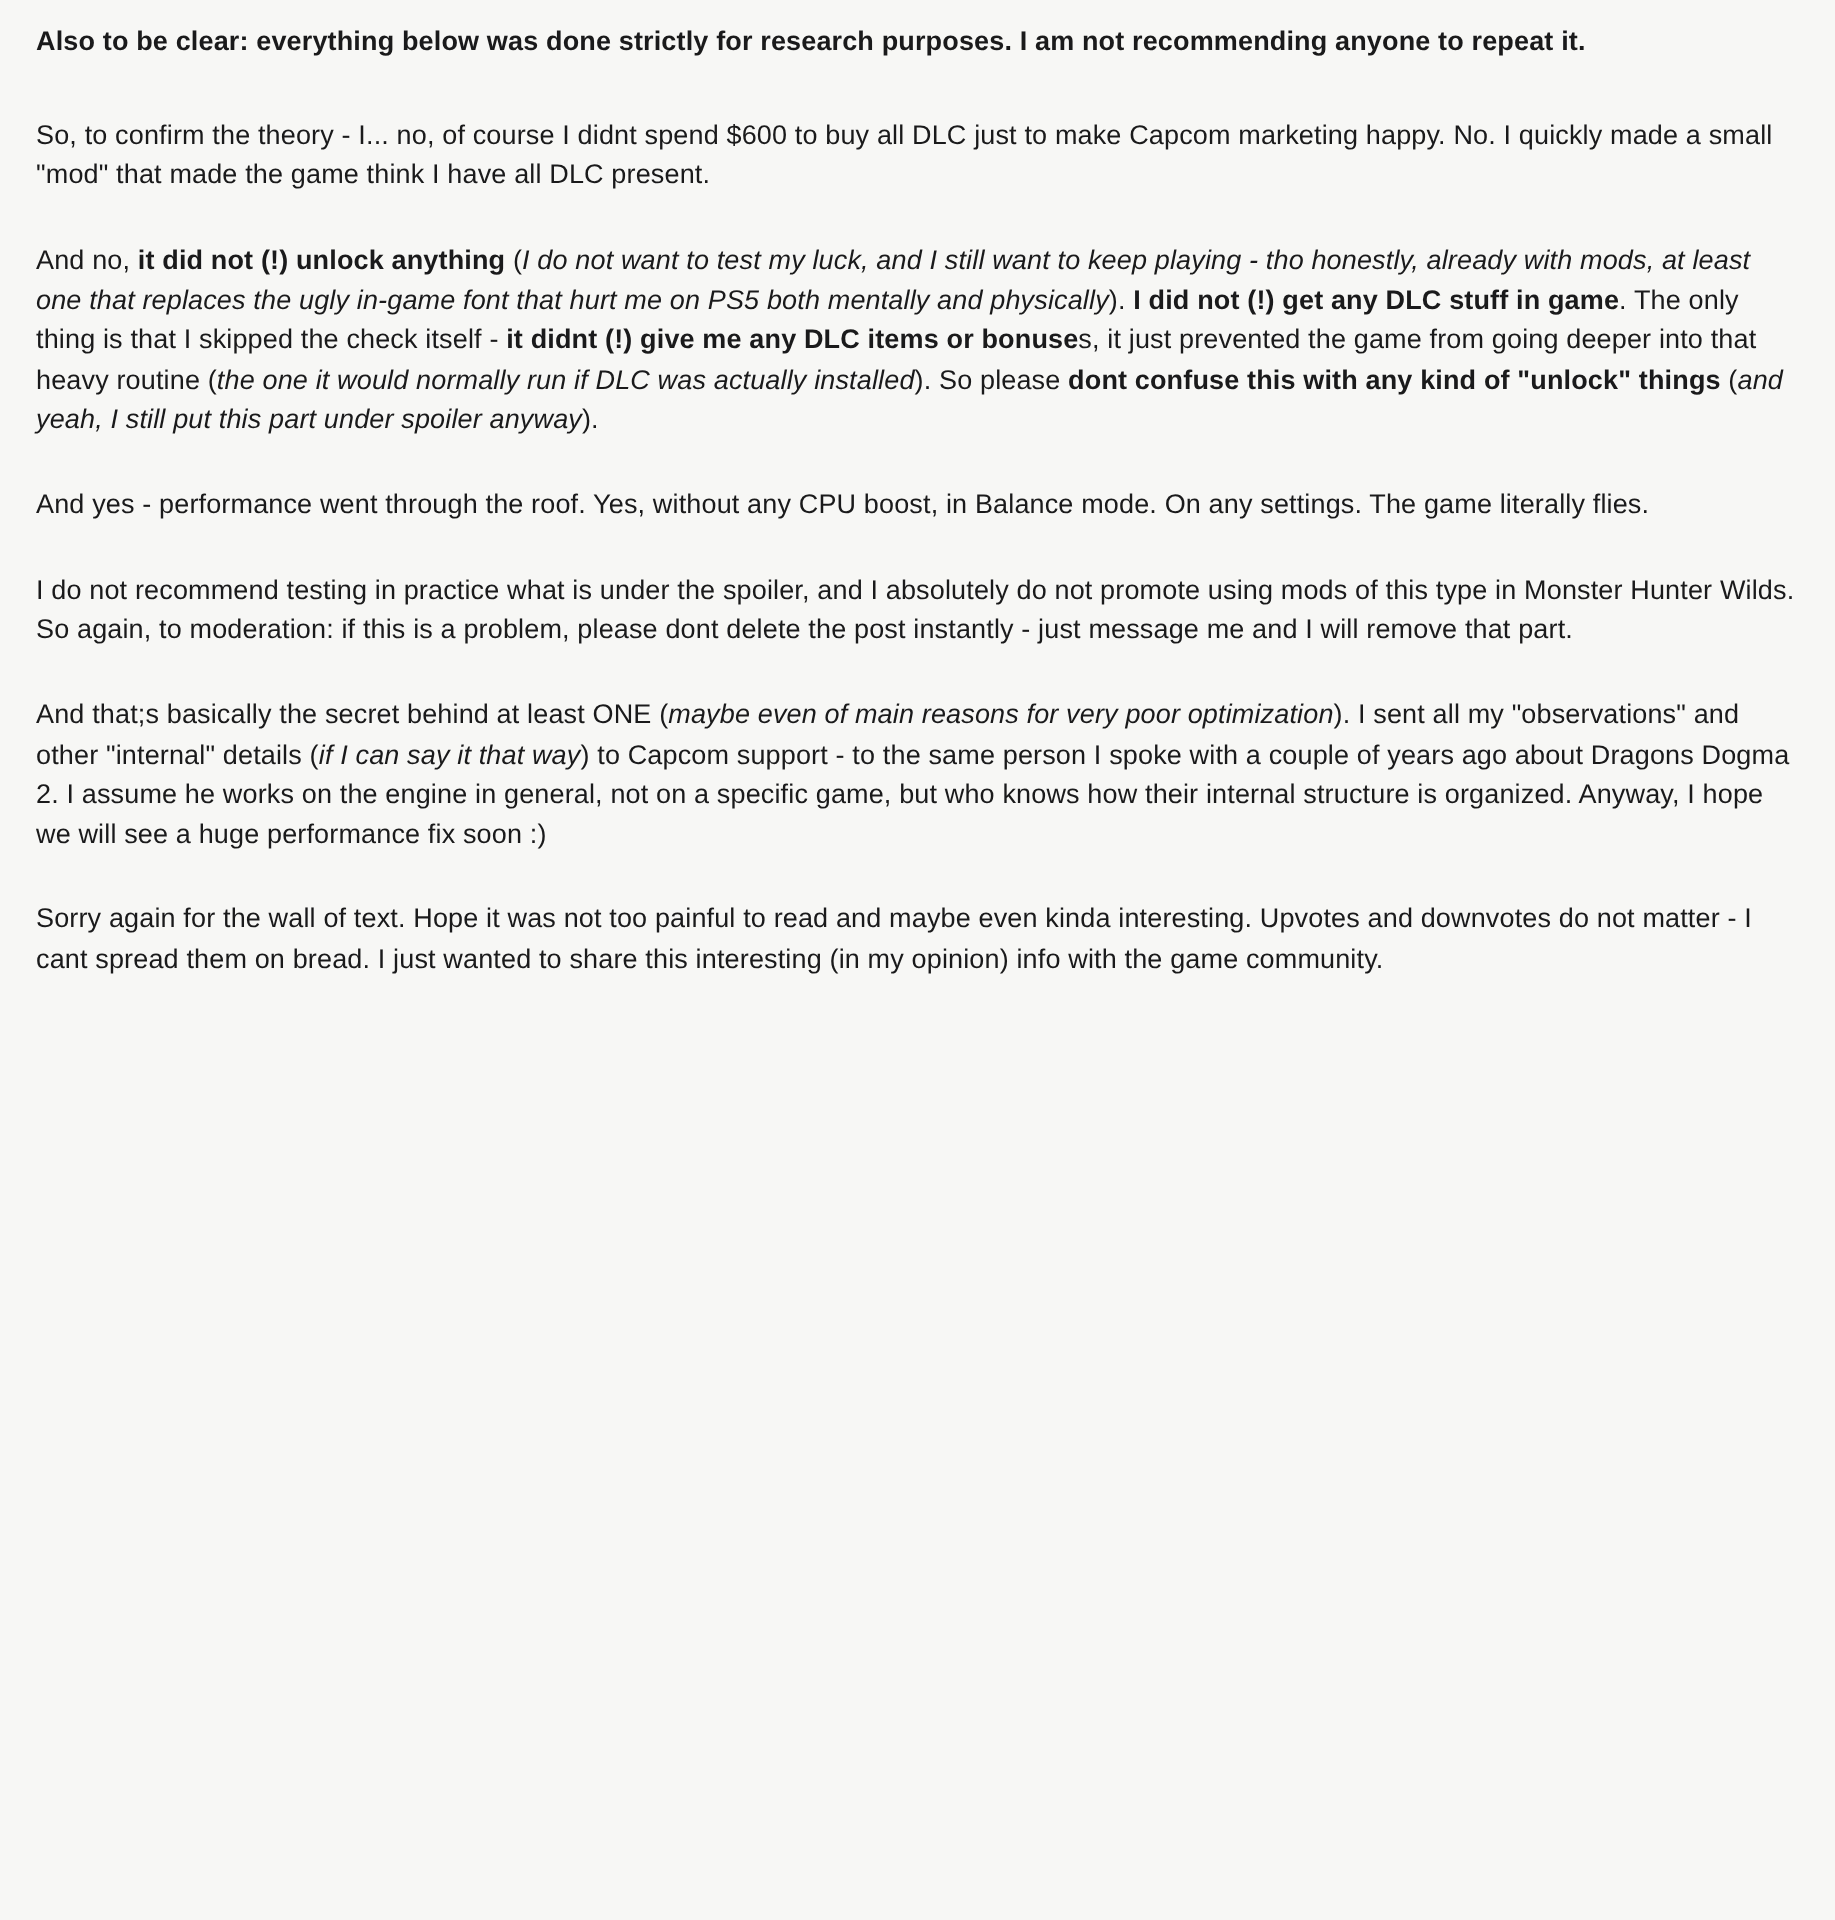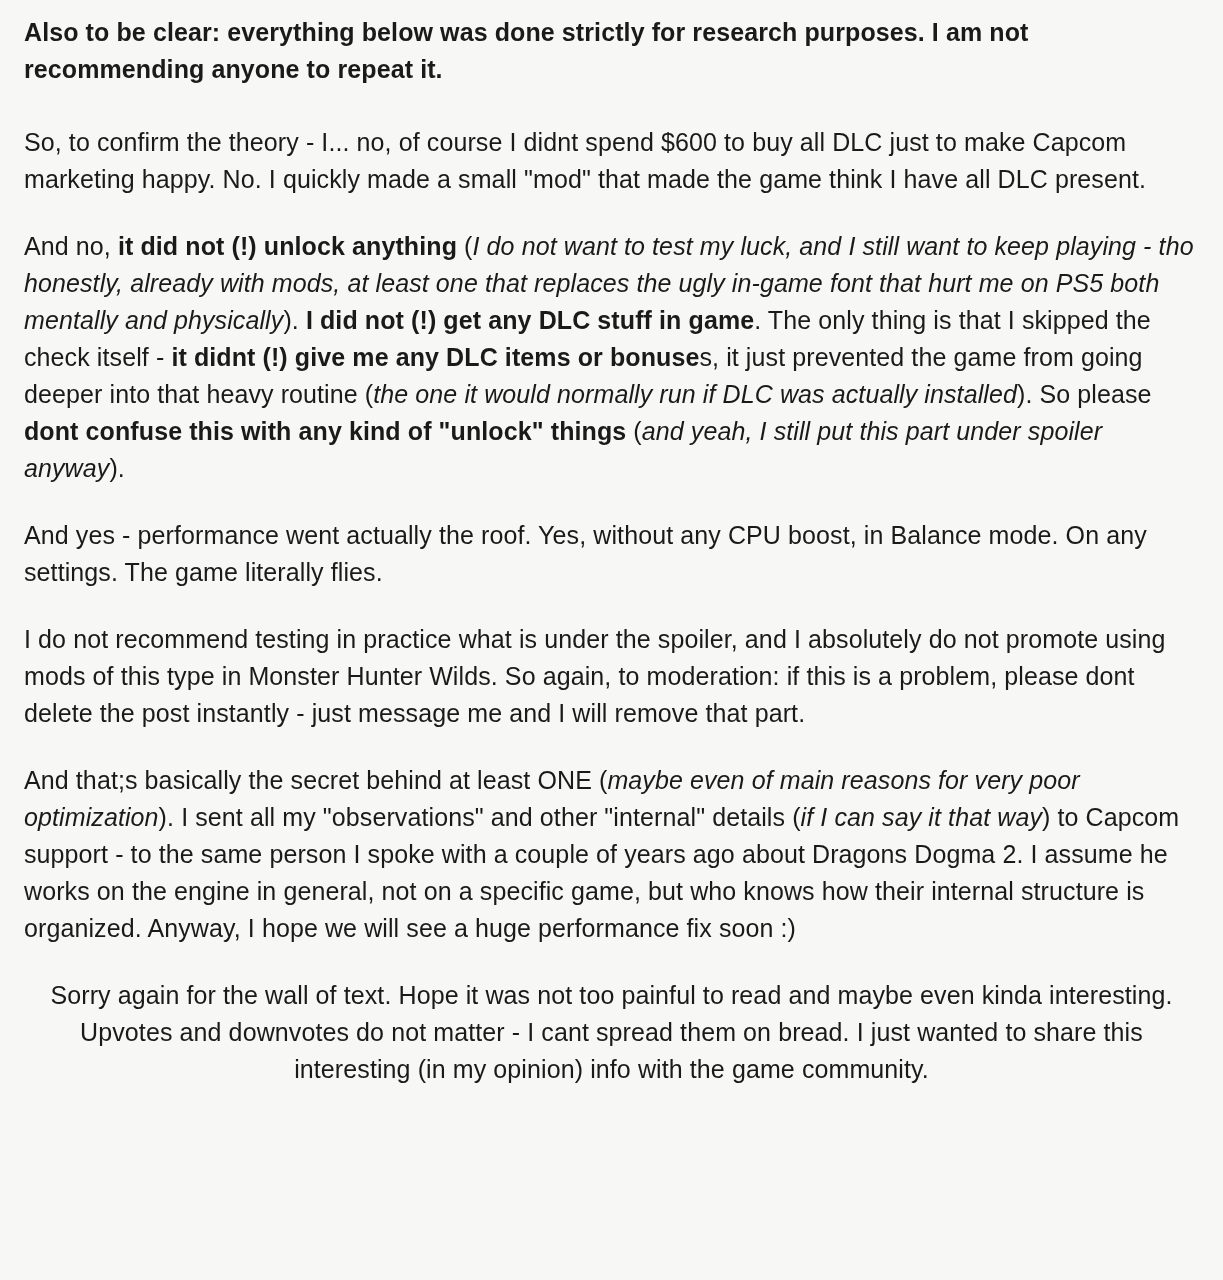--- a/index.html
+++ b/index.html
@@ -13,43 +13,42 @@
     font-family: "Liberation Sans", sans-serif;
     color: #1a1a1b;
     -webkit-font-smoothing: antialiased;
   }
   .post-body {
     padding: 14px 24px 18px 24px;
     box-sizing: border-box;
     width: 1223px;
   }
   p.para {
-    font-size: 25px;
+    font-size: 18px;
     line-height: 1.48;
     margin: 0 0 30px 0;
     letter-spacing: 0.1px;
     font-weight: 400;
   }
   p.para:last-child {
     margin-bottom: 0;
-    text-align: center;
   }
   p.lead {
     font-weight: 700;
     margin-bottom: 36px;
   }
   b, strong { font-weight: 700; }
   i, em { font-style: italic; }
 </style>
 </head>
 <body style="background: rgb(247, 247, 245); color: rgb(26, 26, 27);">
 
 <article class="post-body">
   <div id="paragraph-container">
       <p class="para lead"><b>Also to be clear: everything below was done strictly for research purposes. I am not recommending anyone to repeat it.</b></p>
       <p class="para"><span>So, to confirm the theory - I... no, of course I didnt spend $600 to buy all DLC just to make Capcom marketing happy. No. I quickly made a small "mod" that made the game think I have all DLC present.</span></p>
       <p class="para"><span>And no, </span><b>it did not (!) unlock anything</b><span> (</span><i>I do not want to test my luck, and I still want to keep playing - tho honestly, already with mods, at least one that replaces the ugly in-game font that hurt me on PS5 both mentally and physically</i><span>). </span><b>I did not (!) get any DLC stuff in game</b><span>. The only thing is that I skipped the check itself - </span><b>it didnt (!) give me any DLC items or bonuse</b><span>s, it just prevented the game from going deeper into that heavy routine (</span><i>the one it would normally run if DLC was actually installed</i><span>). So please </span><b>dont confuse this with any kind of "unlock" things</b><span> (</span><i>and yeah, I still put this part under spoiler anyway</i><span>).</span></p>
-      <p class="para"><span>And yes - performance went actually the roof. Yes, without any CPU boost, in Balance mode. On any settings. The game literally flies.</span></p>
+      <p class="para"><span>And yes - performance went through the roof. Yes, without any CPU boost, in Balance mode. On any settings. The game literally flies.</span></p>
       <p class="para"><span>I do not recommend testing in practice what is under the spoiler, and I absolutely do not promote using mods of this type in Monster Hunter Wilds. So again, to moderation: if this is a problem, please dont delete the post instantly - just message me and I will remove that part.</span></p>
       <p class="para"><span>And that;s basically the secret behind at least ONE (</span><i>maybe even of main reasons for very poor optimization</i><span>). I sent all my "observations" and other "internal" details (</span><i>if I can say it that way</i><span>) to Capcom support - to the same person I spoke with a couple of years ago about Dragons Dogma 2. I assume he works on the engine in general, not on a specific game, but who knows how their internal structure is organized. Anyway, I hope we will see a huge performance fix soon :)</span></p>
       <p class="para"><span>Sorry again for the wall of text. Hope it was not too painful to read and maybe even kinda interesting. Upvotes and downvotes do not matter - I cant spread them on bread. I just wanted to share this interesting (in my opinion) info with the game community.</span></p>
     </div>
 </article>
 
 </body></html>

